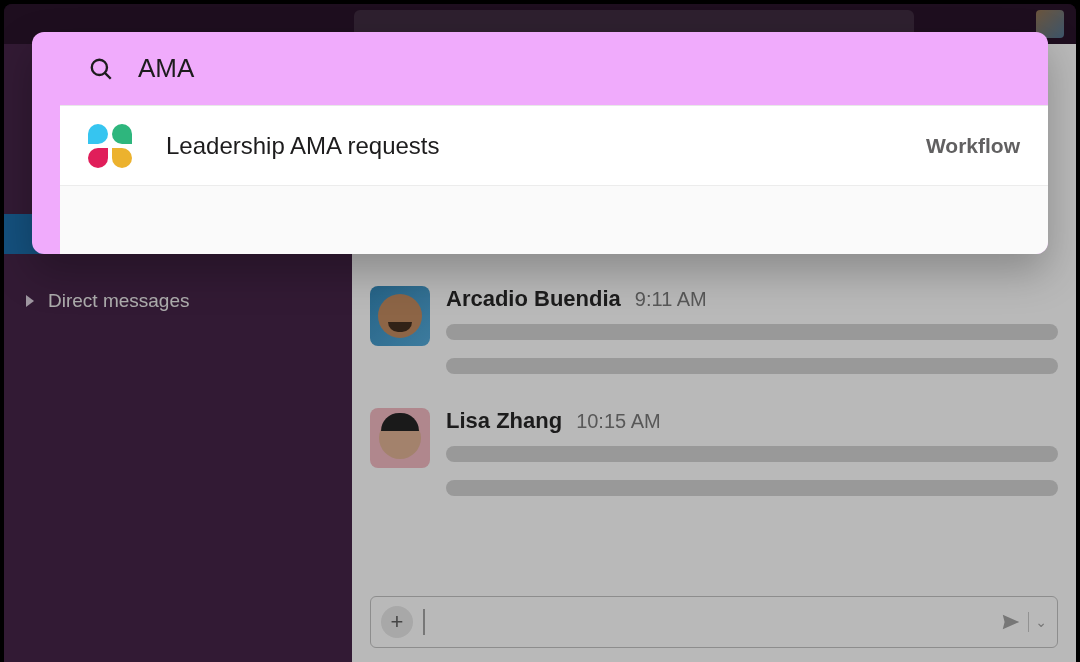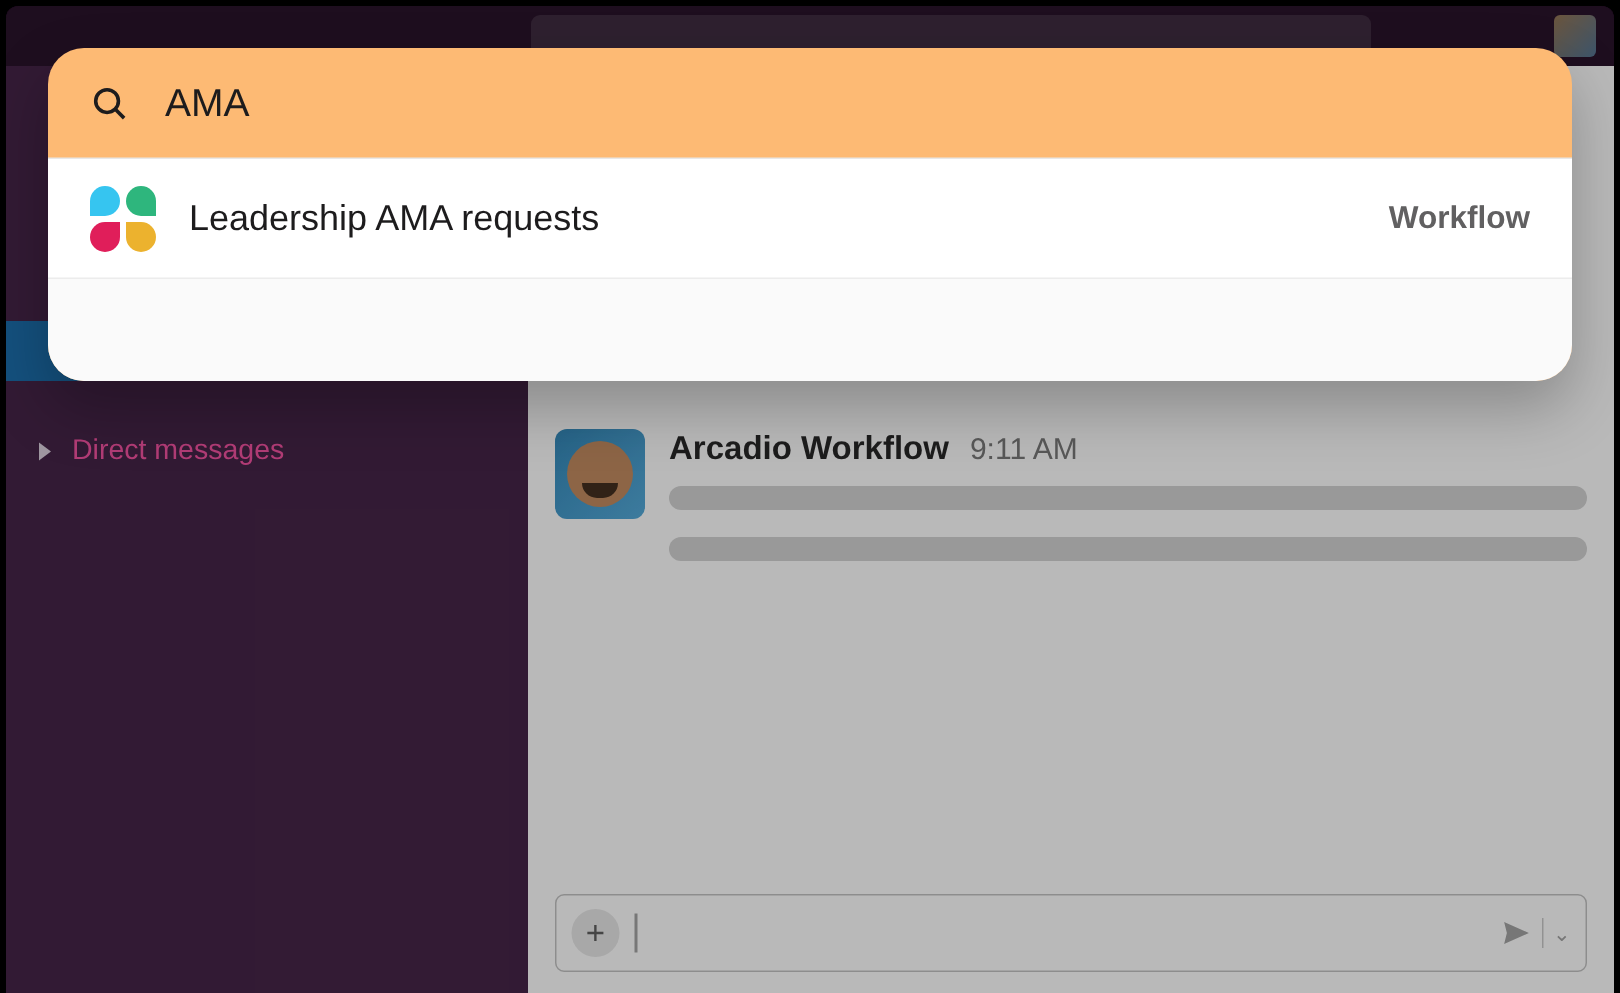--- a/index.html
+++ b/index.html
@@ -56,21 +56,21 @@
     top: 170px;
     height: 40px;
     background: #1164A3;
   }
   .dm-section {
     display: flex;
     align-items: center;
     gap: 14px;
     padding: 10px 22px;
     font-size: 19px;
-    color: #ec4899;
+    color: #e5e5e5;
     margin-top: 36px;
   }
   .caret {
     width: 0; height: 0;
     border-top: 6px solid transparent;
     border-bottom: 6px solid transparent;
     border-left: 8px solid #d1c6d5;
   }
 
   .main {
@@ -147,24 +147,25 @@
     inset: 0;
     background: rgba(30,30,30,0.28);
   }
 
   
   .search-popover {
     position: absolute;
     top: 28px;
     left: 28px;
     right: 28px;
-    background: #fdba74;
-    border-radius: 24px;
+    background: #f0abfc;
+    border-radius: 12px;
     box-shadow: 0 18px 40px rgba(0,0,0,0.25);
     overflow: hidden;
+    padding-left: 28px;
   }
   .search-row {
     display: flex;
     align-items: center;
     height: 74px;
     padding: 0 28px;
     gap: 24px;
     border-bottom: 1px solid #e8e8e8;
   }
   .search-row svg { flex-shrink: 0; }
@@ -194,20 +195,21 @@
     position: absolute;
     width: 20px; height: 20px;
   }
   .workflow-icon .d1 { left:0; top:0; background:#36C5F0; border-radius:50% 50% 50% 0; }
   .workflow-icon .d2 { right:0; top:0; background:#2EB67D; border-radius:50% 50% 0 50%; }
   .workflow-icon .d3 { left:0; bottom:0; background:#E01E5A; border-radius:50% 0 50% 50%; }
   .workflow-icon .d4 { right:0; bottom:0; background:#ECB22E; border-radius:0 50% 50% 50%; }
   .result-title {
     font-size: 24px;
     color: #1d1c1d;
+    margin-left: 12px;
   }
   .result-tag {
     margin-left: auto;
     font-size: 21px;
     color: #616061;
     font-weight: bold;
   }
   .popover-footer { height: 68px; background:#fafafa; }
 </style>
 </head>
@@ -230,28 +232,41 @@
     </div>
 
     <div class="main">
 
       <div class="msg first">
         <div class="avatar a1">
             <div class="face"></div>
           </div>
         <div class="msg-body">
           <div class="msg-header">
-            <span class="msg-name">Arcadio Workflow</span>
+            <span class="msg-name">Arcadio Buendia</span>
             <span class="msg-time">9:11 AM</span>
           </div>
           <div class="placeholder-line"></div>
           <div class="placeholder-line"></div>
         </div>
       </div>
 
+      <div class="msg">
+        <div class="avatar a2">
+            <div class="face"></div>
+          </div>
+        <div class="msg-body">
+          <div class="msg-header">
+            <span class="msg-name">Lisa Zhang</span>
+            <span class="msg-time">10:15 AM</span>
+          </div>
+          <div class="placeholder-line"></div>
+          <div class="placeholder-line"></div>
+        </div>
+      </div>
 
       <div class="composer">
         <div class="plus-btn">
           <span>+</span>
         </div>
         <div class="cursor"></div>
         <div class="send">
           <svg width="22" height="22" viewBox="0 0 24 24">
               <path d="M3 20l18-8L3 4l2 8-2 8z" fill="#9a9a9a"></path>
             </svg>

